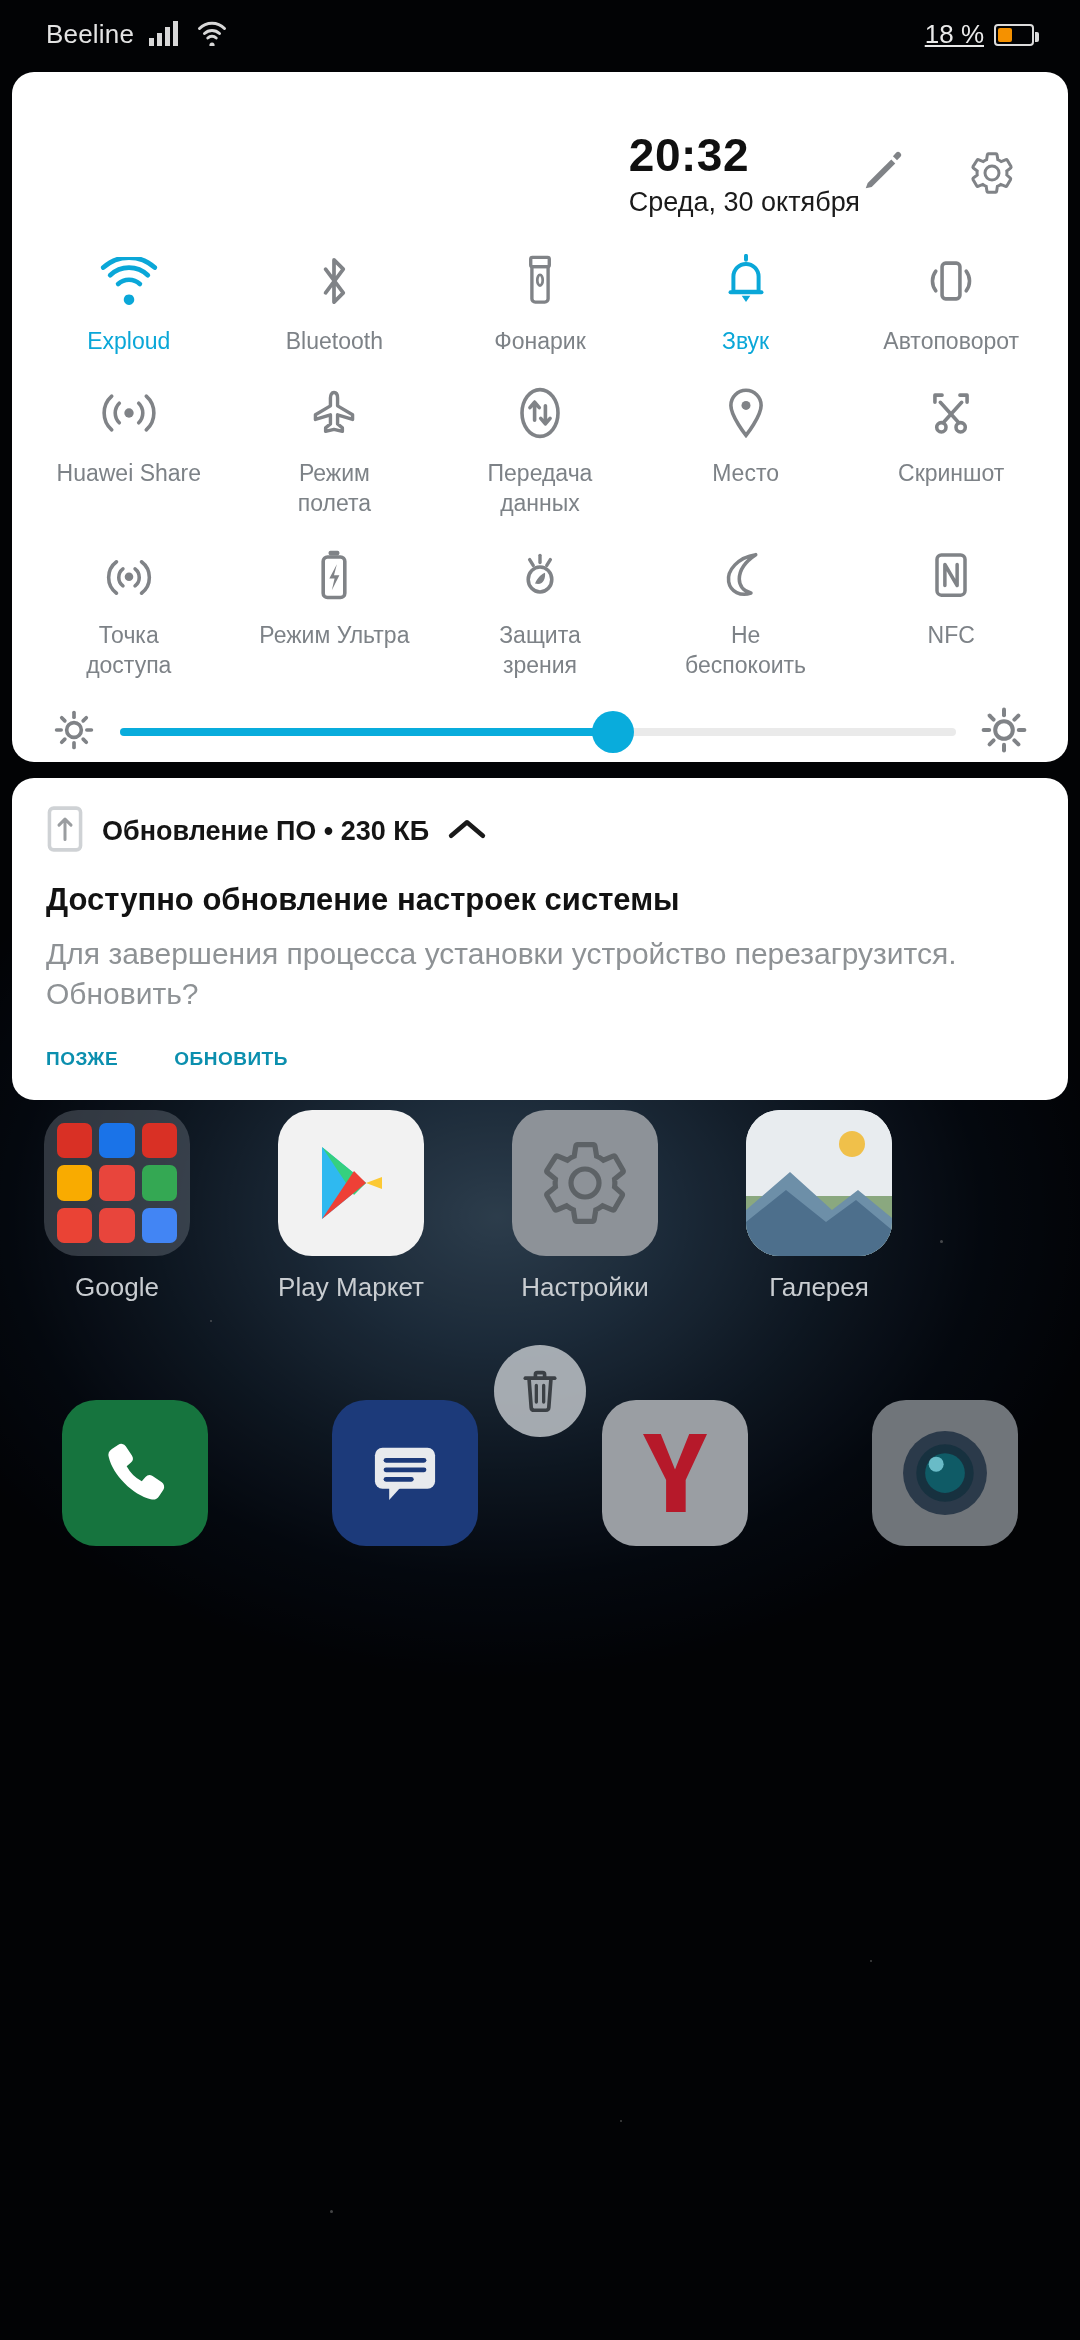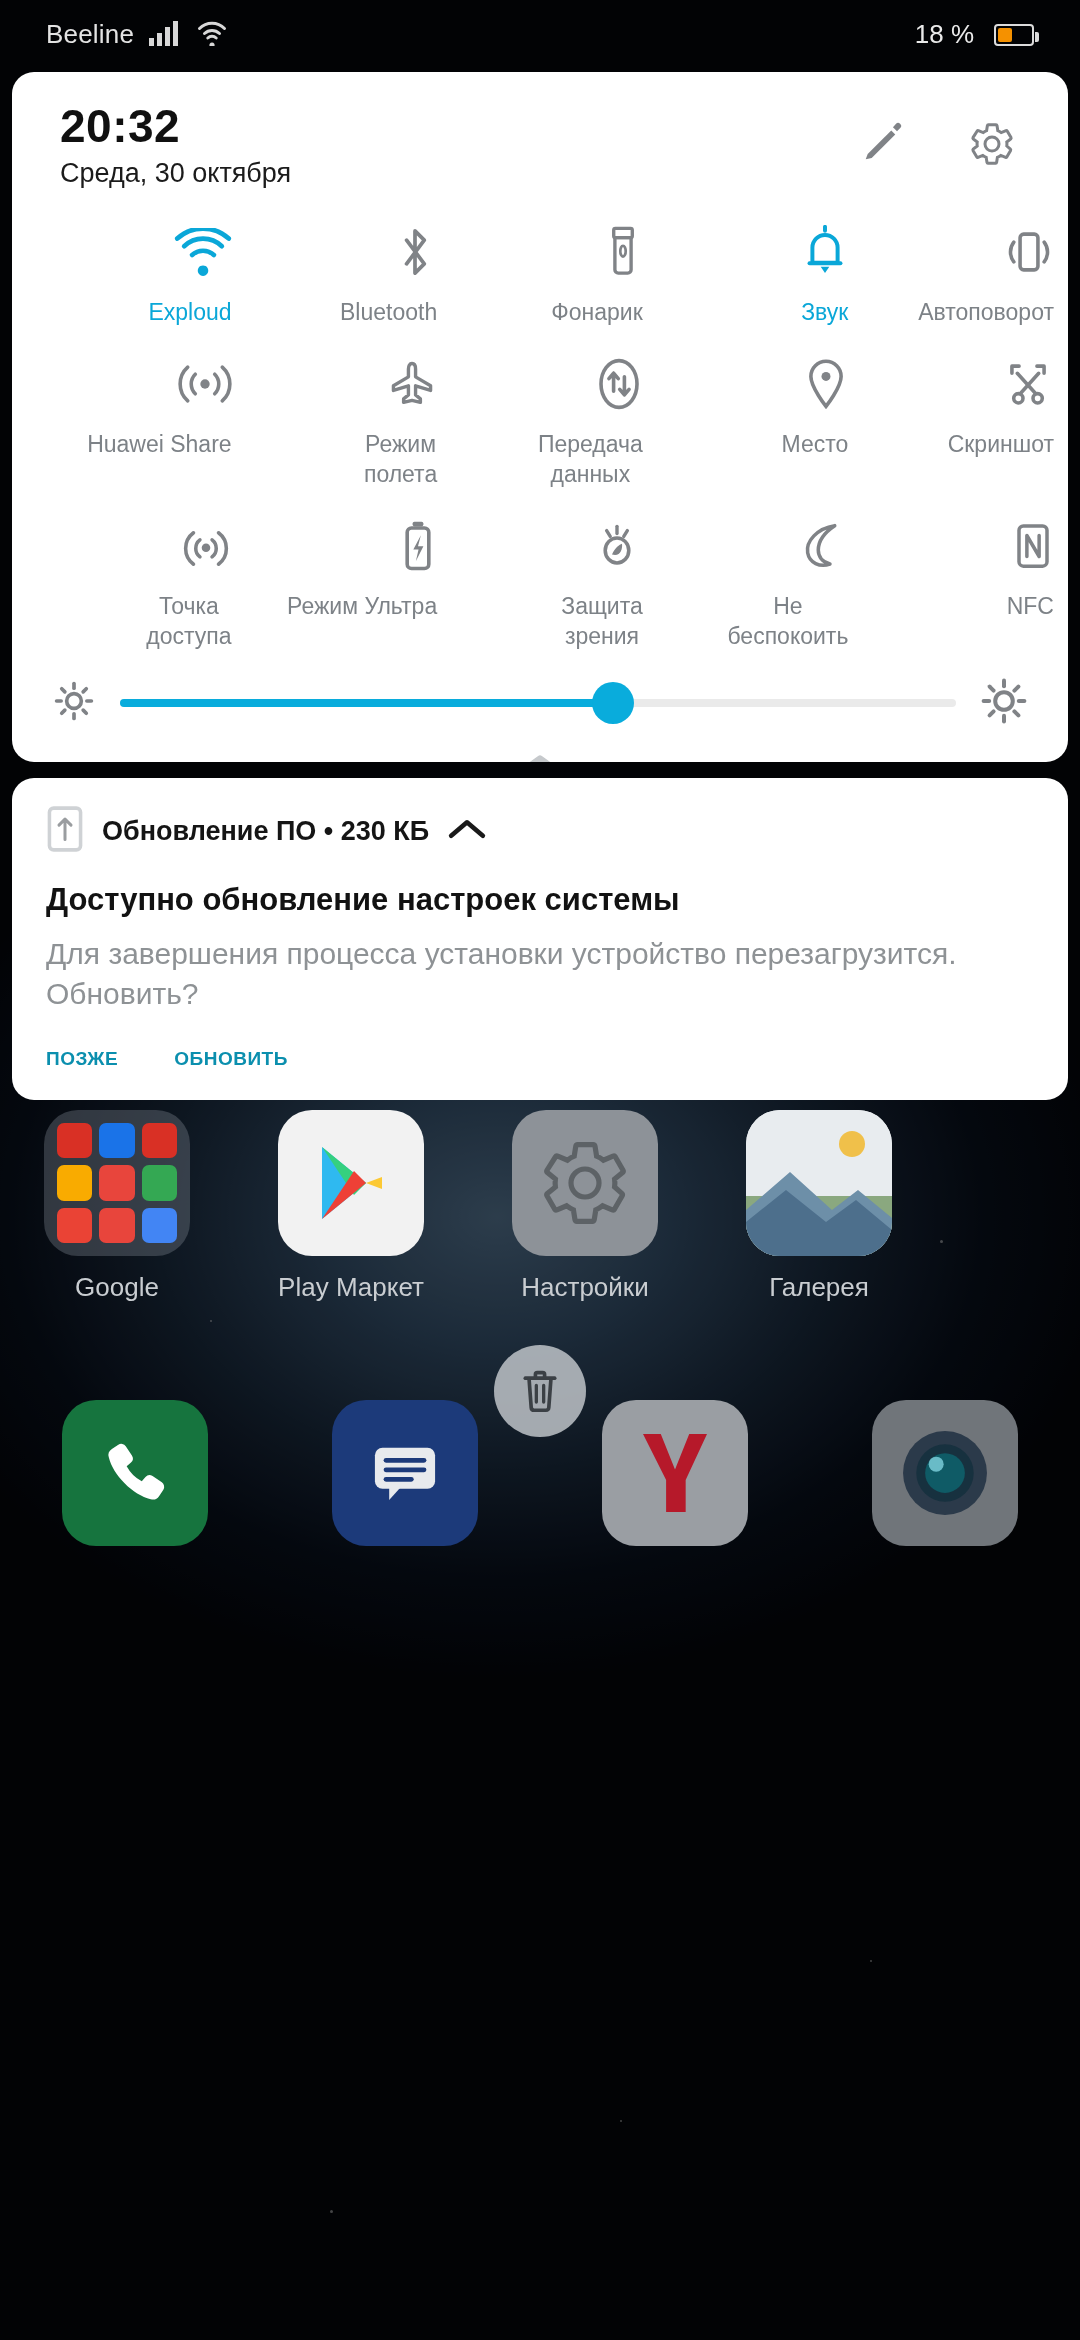--- a/index.html
+++ b/index.html
@@ -23,39 +23,39 @@
   .dim { position: absolute; inset: 0; background: rgba(0,0,0,.52); }
 
   
   .status-bar {
     position: absolute; top: 0; left: 0; width: 1080px; height: 62px;
     display: flex; align-items: flex-end; justify-content: space-between;
     padding: 12px 46px; color: #e8e8e8; z-index: 30;
   }
   .sb-left { display: flex; align-items: flex-end; gap: 14px; }
   .carrier { font-size: 26px; color: #e3e3e3; letter-spacing: .2px; }
-  .sb-right { display: flex; align-items: center; gap: 20px; }
+  .sb-right { display: flex; align-items: center; gap: 10px; text-decoration: underline; }
   .batt-pct { font-size: 26px; color: #eaeaea; }
   .batt { position: relative; width: 40px; height: 22px; border: 2px solid #dcdcdc; border-radius: 4px; }
   .batt::after { content: ""; position: absolute; right: -7px; top: 6px; width: 4px; height: 10px; background: #dcdcdc; border-radius: 0 2px 2px 0; }
   .batt-fill { position: absolute; left: 2px; top: 2px; bottom: 2px; background: #f59100; border-radius: 2px; }
 
   
   .qs-panel {
     position: absolute; left: 12px; top: 72px; width: 1056px; height: 690px;
     background: #ffffff; border-radius: 22px; z-index: 20; overflow: hidden;
   }
-  .qs-header { display: flex; align-items: flex-start; justify-content: space-between; padding: 30px 48px 0 48px; }
+  .qs-header { display: flex; align-items: flex-start; justify-content: flex-end; padding: 30px 48px 0 48px; margin-top: 29px; }
   .clock { font-size: 46px; font-weight: bold; color: #101010; line-height: 1.05; letter-spacing: .5px; }
   .date { font-size: 27px; color: #1b1b1b; margin-top: 8px; }
   .qs-header-icons { display: flex; align-items: center; gap: 62px; padding-top: 18px; padding-right: 4px; }
 
   .tiles { padding: 22px 14px 0 14px; }
   .tile-row { display: flex; }
-  .tile { flex: 1 1 0; display: flex; flex-direction: column; align-items: flex-end; padding-top: 10px; }
+  .tile { flex: 1 1 0; display: flex; flex-direction: column; align-items: center; padding-top: 10px; }
   .tile-icon { height: 62px; display: flex; align-items: center; justify-content: center; }
   .tile-label {
     margin-top: 14px; font-size: 23px; line-height: 30px; color: #7d8287;
     text-align: center; max-width: 190px; white-space: pre-line;
   }
   .tile.on .tile-label { color: #0aa7d8; }
   .tile-row.r2, .tile-row.r3 { margin-top: 16px; }
 
   
   .brightness { display: flex; align-items: center; padding: 26px 40px 0 40px; gap: 24px; }

